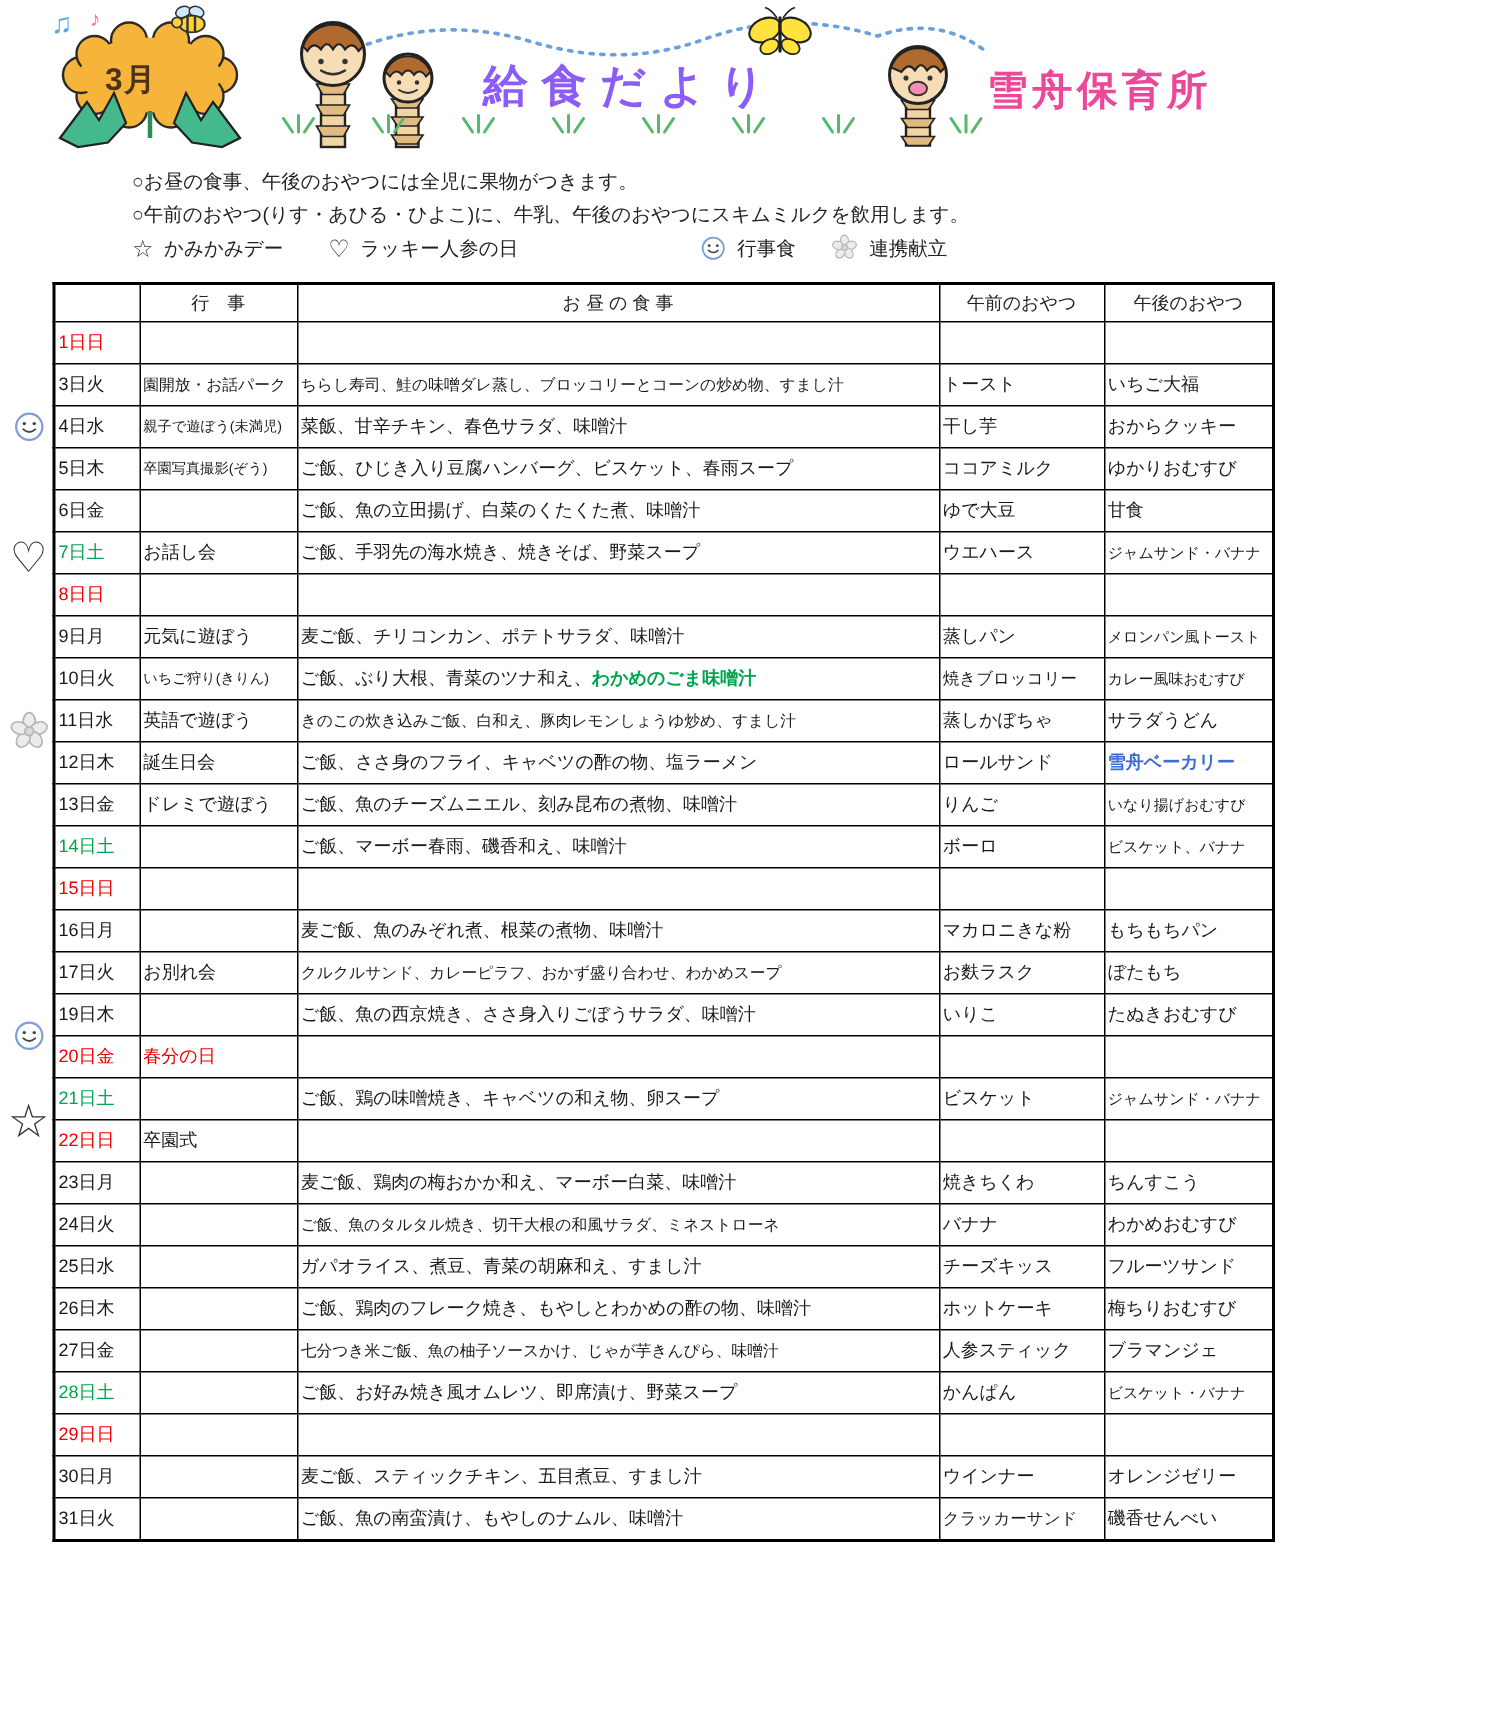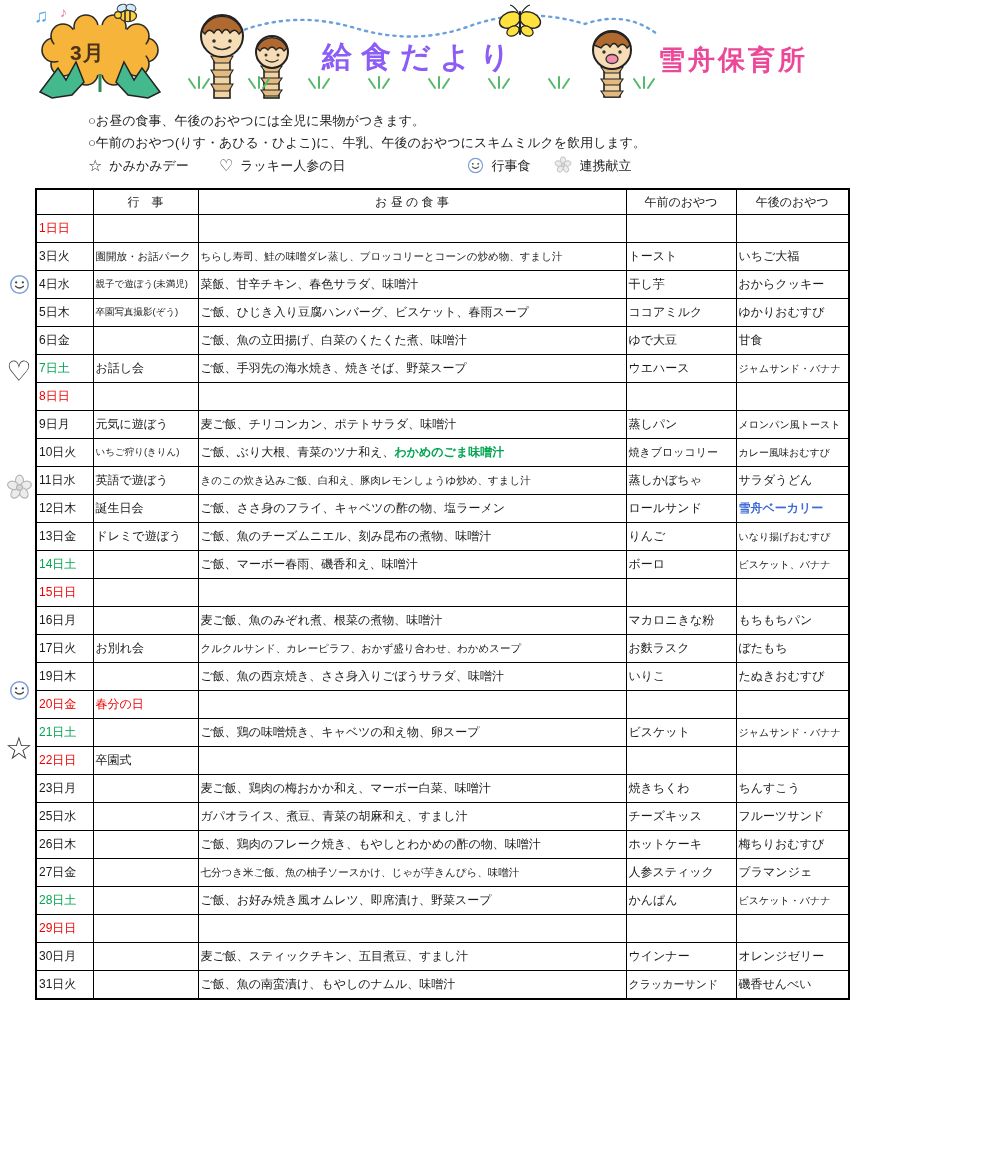--- a/index.html
+++ b/index.html
@@ -343,20 +343,27 @@
         <td class="c-lunch"><span></span></td>
         <td class="c-am"></td>
         <td class="c-pm"></td>
       </tr>
       <tr>
         <td class="c-date">23日月</td>
         <td class="c-event"></td>
         <td class="c-lunch"><span>麦ご飯、鶏肉の梅おかか和え、マーボー白菜、味噌汁</span></td>
         <td class="c-am">焼きちくわ</td>
         <td class="c-pm">ちんすこう</td>
+      </tr>
+      <tr>
+        <td class="c-date">24日火</td>
+        <td class="c-event"></td>
+        <td class="c-lunch fs10"><span>ご飯、魚のタルタル焼き、切干大根の和風サラダ、ミネストローネ</span></td>
+        <td class="c-am">バナナ</td>
+        <td class="c-pm">わかめおむすび</td>
       </tr>
       <tr>
         <td class="c-date">25日水</td>
         <td class="c-event"></td>
         <td class="c-lunch"><span>ガパオライス、煮豆、青菜の胡麻和え、すまし汁</span></td>
         <td class="c-am">チーズキッス</td>
         <td class="c-pm">フルーツサンド</td>
       </tr>
       <tr>
         <td class="c-date">26日木</td>

